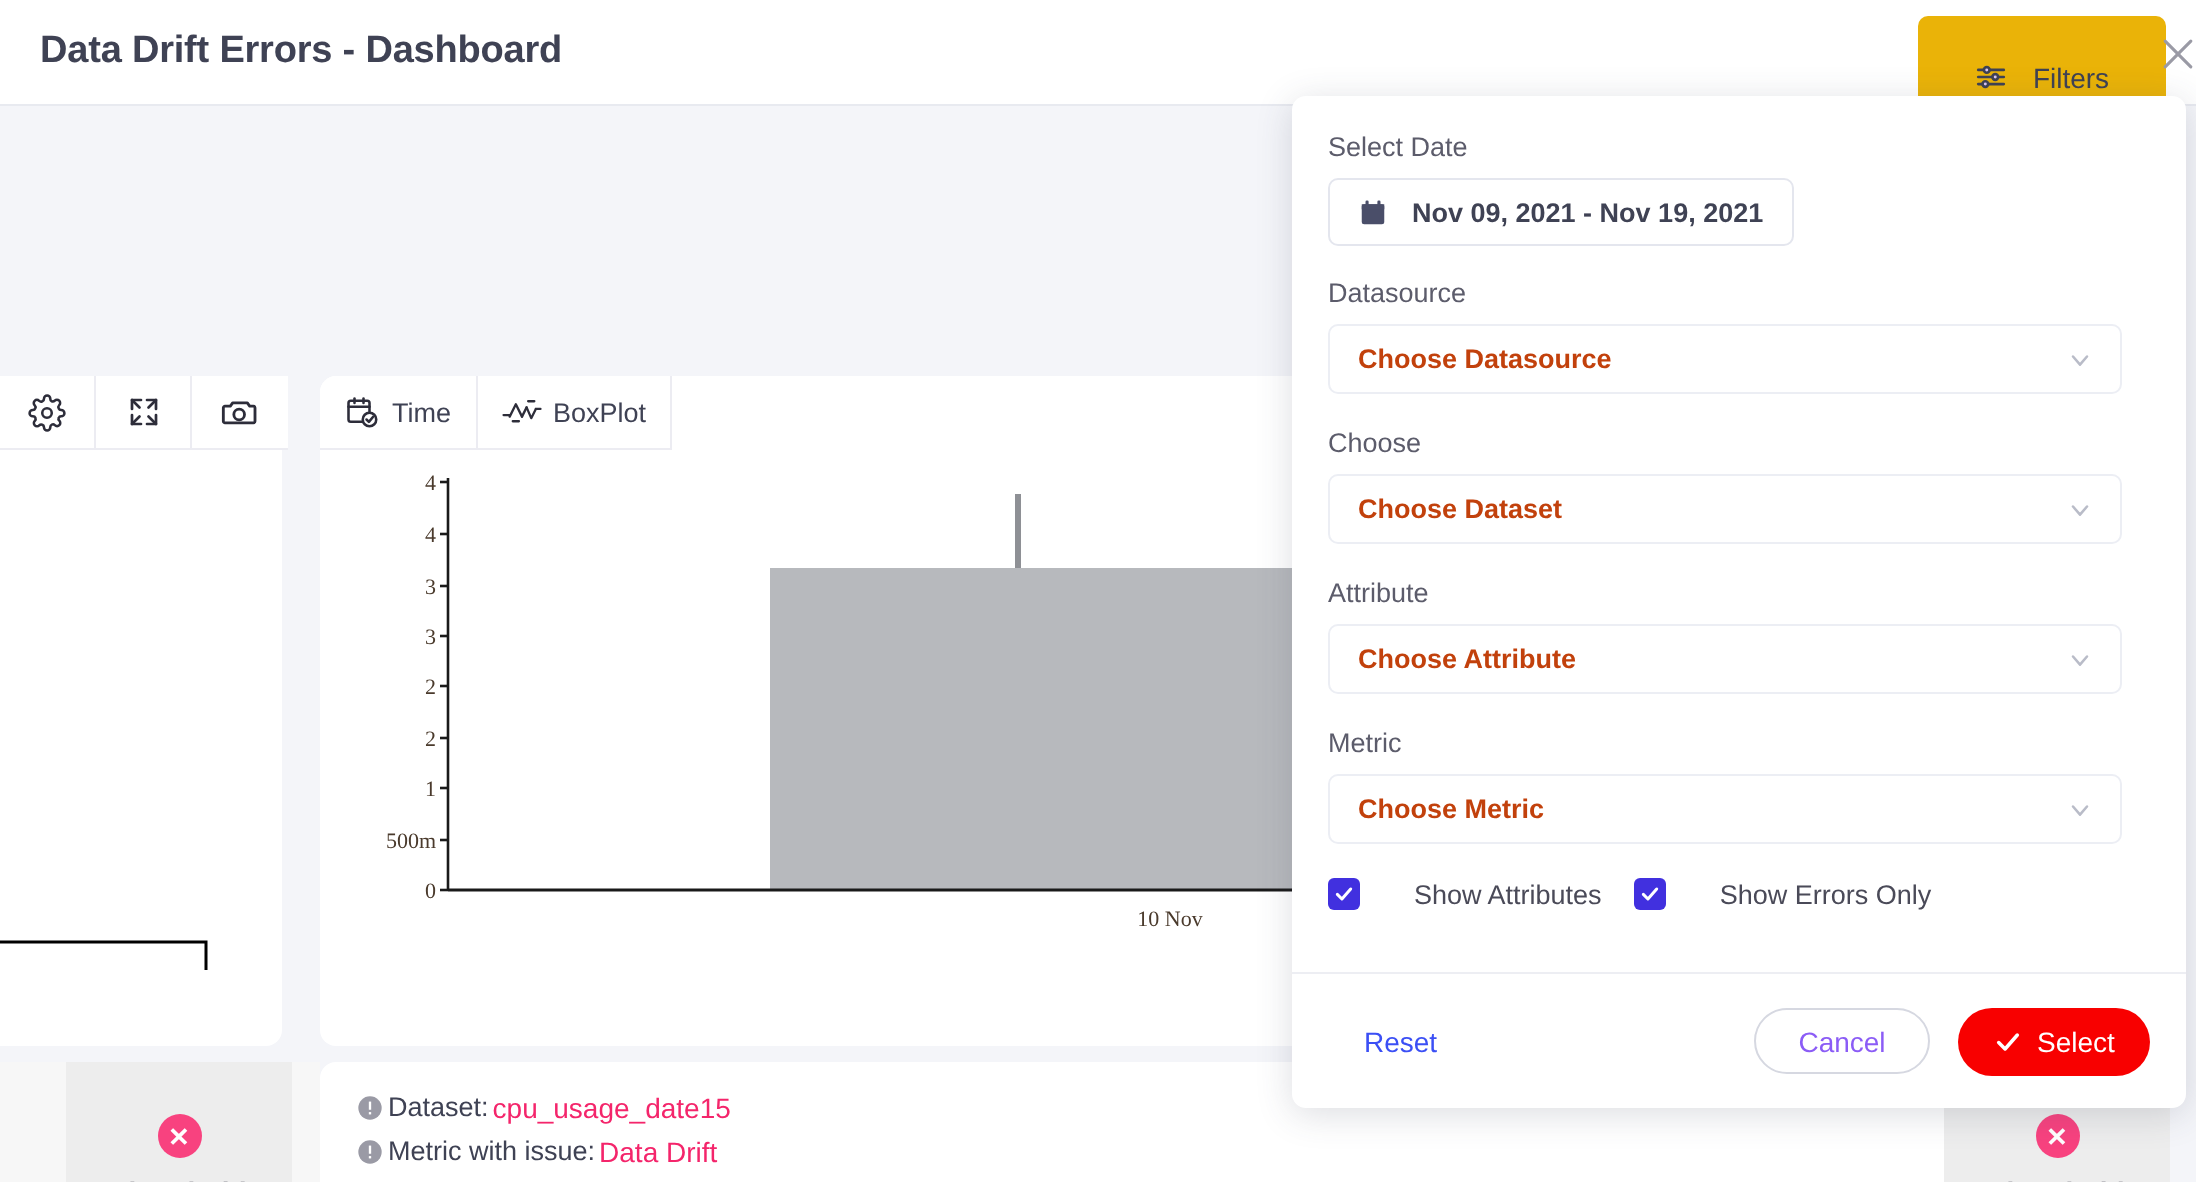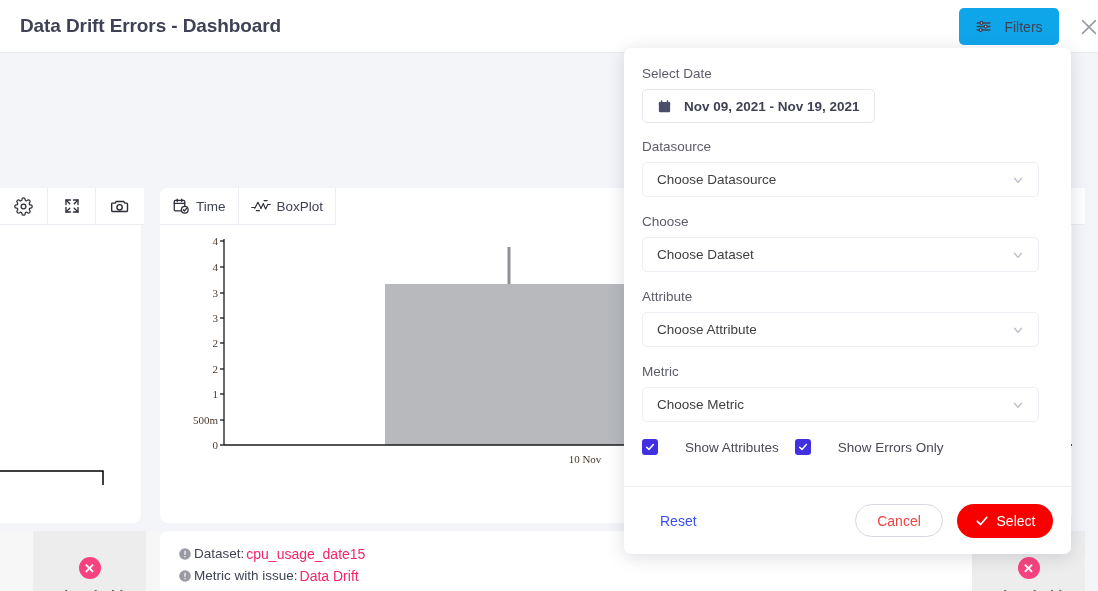--- a/index.html
+++ b/index.html
@@ -41,28 +41,28 @@
     letter-spacing: -0.1px;
     white-space: nowrap;
   }
   .filters-btn {
     position: absolute;
     left: 959px;
     top: 8px;
     width: 100px;
     height: 37px;
     border-radius: 5px;
-    background: #0ea5e9;
+    background: #eab308;
     display: flex;
     align-items: center;
     justify-content: center;
     gap: 12px;
     cursor: pointer;
     border: none;
-    padding: 0;
+    padding: 12px;
   }
   .filters-btn .lbl {
     font-size: 14px;
     color: #3f4254;
   }
   .close-btn {
     position: absolute;
     left: 1078px;
     top: 16px;
     width: 22px;
@@ -215,21 +215,21 @@
   .thresh-strip {
     position: absolute;
     top: 477px;
     height: 114px;
     background: #f7f7f7;
   }
 
   
   .panel {
     position: absolute;
-    left: 624px;
+    left: 646px;
     top: 48px;
     width: 447px;
     height: 506px;
     background: #ffffff;
     border-radius: 7px;
     box-shadow: 0 3px 18px rgba(60,64,90,0.18);
     box-sizing: border-box;
     padding: 18px 32px 0 18px;
     z-index: 40;
   }
@@ -264,21 +264,22 @@
     background: #fff;
     display: flex;
     align-items: center;
     padding: 0 14px;
     margin-bottom: 17px;
     cursor: pointer;
     box-sizing: border-box;
   }
   .select .placeholder {
     font-size: 13.5px;
-    color: #404040;
+    color: #c2410c;
+    font-weight: bold;
   }
   .select .chev {
     position: absolute;
     right: 13px;
     top: 50%;
     transform: translateY(-50%);
     color: #b9bcc8;
   }
   .checks {
     display: flex;
@@ -332,21 +333,21 @@
     cursor: pointer;
     margin-left: 18px;
   }
   .spacer { flex: 1; }
   .btn-cancel {
     width: 88px;
     height: 33px;
     border-radius: 17px;
     border: 1px solid #d6d8e1;
     background: #fff;
-    color: #ef4444;
+    color: #8b5cf6;
     font-size: 14px;
     cursor: pointer;
     font-family: "Liberation Sans", sans-serif;
     margin-right: 14px;
   }
   .btn-apply {
     display: flex;
     align-items: center;
     justify-content: center;
     gap: 8px;

